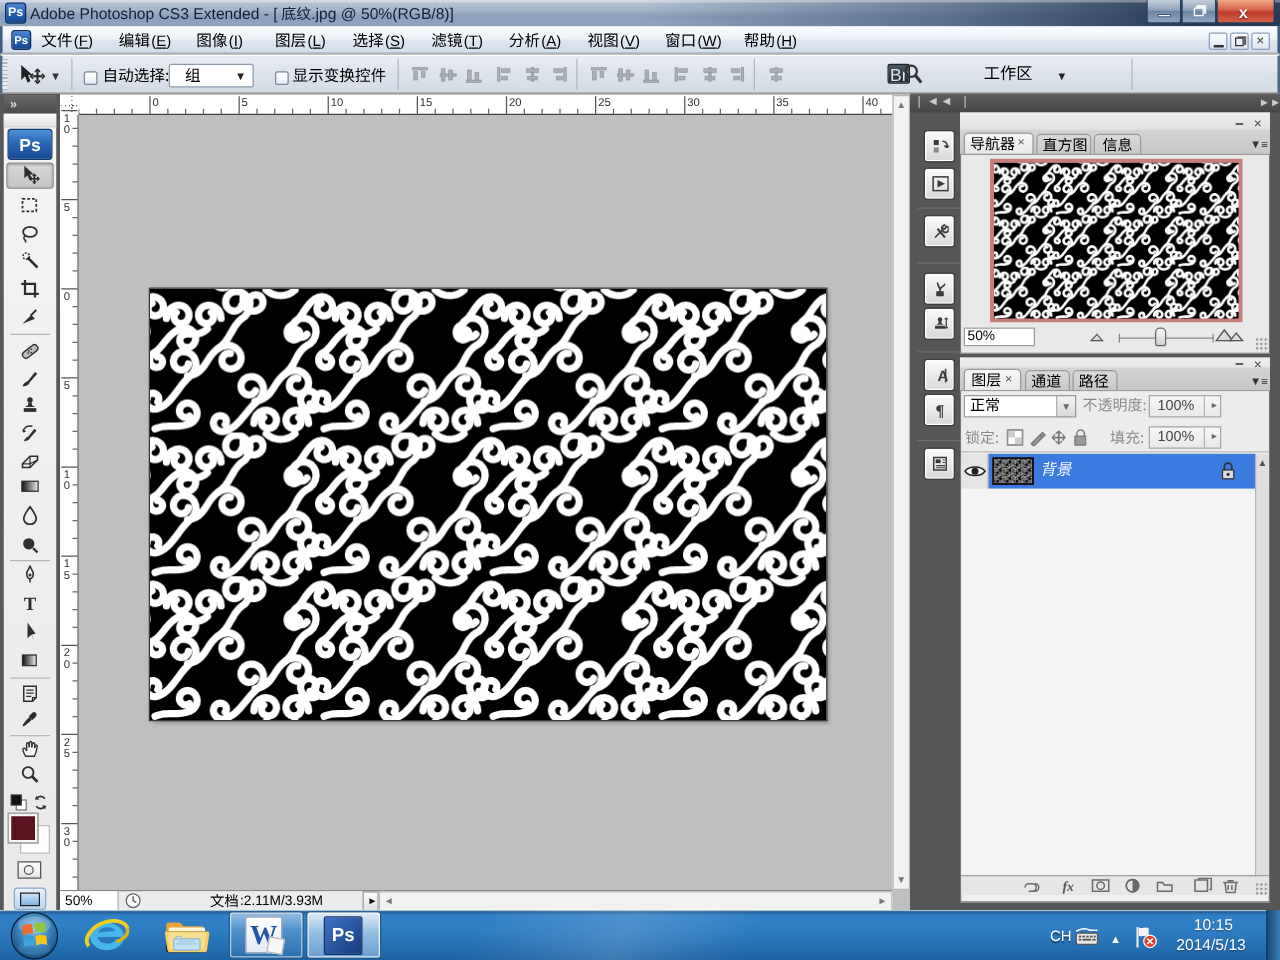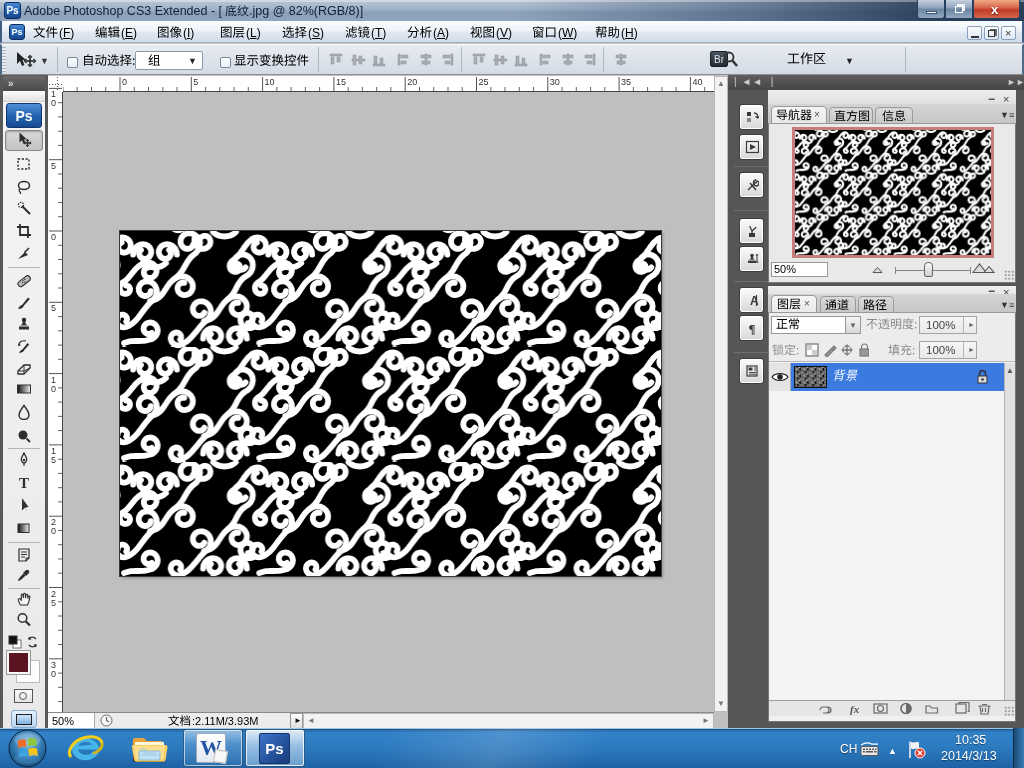--- a/index.html
+++ b/index.html
@@ -58,21 +58,21 @@
 <div class="ab" style="left:4px;top:2px;width:17px;height:17px;border-radius:3px;background:linear-gradient(180deg,#4888d4 0%,#2767b6 45%,#17478e 100%);border:1px solid #0d2c5e;color:#fff;font-size:10px;font-weight:bold;text-align:center;line-height:15px">Ps</div>
 <div class="txt" style="left:24px;top:4px;font-size:12.5px;color:#10203a">Adobe Photoshop CS3 Extended - [</div>
 <div style="position:absolute;left:225px;top:5px;width:24px;height:14px">
     <svg width="24" height="13" viewBox="0 0 24 13">
       <g fill="#10203a">
         <path transform="translate(0.0,10.3) scale(0.012000,-0.012000)" d="M513 158C551 87 593 -6 611 -62L672 -34C652 20 607 111 570 180ZM287 -69C304 -55 333 -43 527 24C524 39 522 68 523 87L372 40V285H623C667 77 751 -70 857 -70C920 -70 947 -30 958 110C940 116 914 130 898 145C895 45 885 2 862 2C801 2 735 115 697 285H921V352H684C675 408 669 468 666 531C745 540 820 551 881 564L823 622C702 595 485 577 302 570V50C302 12 277 0 260 -6C270 -21 282 -51 287 -69ZM611 352H372V510C444 513 519 518 593 524C596 464 602 407 611 352ZM477 821C493 797 509 767 521 739H121V450C121 305 114 101 31 -42C49 -50 81 -71 94 -84C181 68 194 295 194 450V671H952V739H604C591 772 569 812 547 843Z"></path>
         <path transform="translate(12.0,10.3) scale(0.012000,-0.012000)" d="M45 57 60 -14C151 12 272 46 387 79L377 141C254 109 129 76 45 57ZM60 423C75 430 98 436 223 453C178 385 135 330 116 310C87 274 64 251 43 247C51 229 62 196 65 181C86 193 119 203 370 253C369 269 369 298 371 317L171 281C245 366 317 470 378 574L317 610C301 578 283 547 264 516L133 502C194 589 253 700 297 807L226 839C187 719 115 589 92 555C71 521 54 498 36 494C45 474 57 438 60 423ZM789 573C766 427 729 311 667 220C602 316 560 435 533 573ZM568 816C608 763 651 691 671 645H381V573H461C494 407 543 269 619 160C548 82 452 26 324 -13C340 -29 365 -60 373 -76C496 -32 591 26 665 103C732 26 818 -31 927 -70C938 -50 959 -21 976 -6C866 28 780 84 713 160C790 264 837 398 865 573H958V645H679L738 670C718 717 672 788 631 841Z"></path>
       </g>
     </svg>
   </div>
-<div class="txt" style="left:249px;top:4px;font-size:12.5px;color:#10203a">.jpg @ 82%(RGB/8)]</div>
+<div class="txt" style="left:249px;top:4px;font-size:12.5px;color:#10203a">.jpg @ 50%(RGB/8)]</div>
 <div class="ab" style="left:917px;top:0;width:104px;height:19px">
 <div class="ab" style="left:0;top:0;width:28px;height:19px;border:1px solid #24405e;border-top:none;border-radius:0 0 3px 3px;background:linear-gradient(180deg,#c3cfdd 0%,#8fa3ba 45%,#6c85a2 50%,#90a6bd 100%)">
  <div class="ab" style="left:8px;top:11px;width:11px;height:3px;background:#fff;border:1px solid #3a5374"></div>
     </div>
 <div class="ab" style="left:28px;top:0;width:28px;height:19px;border:1px solid #24405e;border-top:none;background:linear-gradient(180deg,#c3cfdd 0%,#8fa3ba 45%,#6c85a2 50%,#90a6bd 100%)">
  <div class="ab" style="left:9px;top:6px;width:8px;height:7px;border:1px solid #fff;background:transparent;box-shadow:2px -2px 0 -0px #f0f4f8"></div>
     </div>
 <div class="ab" style="left:56px;top:0;width:47px;height:19px;border:1px solid #24405e;border-top:none;border-radius:0 0 3px 3px;background:linear-gradient(180deg,#f0a884 0%,#d96a50 40%,#c03b28 55%,#d4654a 100%)">
  <div class="ab" style="left:17px;top:2px;color:#fff;font-size:13px;font-weight:bold;text-shadow:0 1px 2px #5a1006">x</div>
     </div>
@@ -310,21 +310,21 @@
     </g>
   </svg>
 <div class="ab" style="left:603px;top:47px;width:1px;height:25px;background:#b0b8c2"></div>
 <svg class="ab" style="left:613px;top:53px" width="15" height="14" viewBox="0 0 15 14">
     <g fill="#a9aeb4" stroke="#8f959c" stroke-width="0.5">
       <rect x="7" y="1" width="2" height="11"></rect>
       <rect x="3" y="2" width="10" height="3"></rect>
       <rect x="4" y="8" width="8" height="3"></rect>
     </g>
   </svg>
-<div class="ab" style="left:710px;top:51px;width:18px;height:16px;background:linear-gradient(180deg,#4a5662,#222a33);border:1px solid #1a2026;border-radius:2px;color:#dde4ea;font-size:10px;text-align:center;line-height:16px">Br</div>
+<div class="ab" style="left:710px;top:51px;width:18px;height:16px;background:linear-gradient(180deg,#4a5662,#222a33);border:1px solid #1a2026;border-radius:2px;color:#dde4ea;font-size:14px;text-align:center;line-height:16px">Br</div>
 <svg class="ab" style="left:722px;top:50px" width="16" height="18" viewBox="0 0 16 18">
     <circle cx="7" cy="7" r="4.5" fill="none" stroke="#333" stroke-width="1.8"></circle>
     <path d="M10 10 L15 16" stroke="#333" stroke-width="2.5"></path>
   </svg>
 <div style="position:absolute;left:787px;top:52px;width:39px;height:15px">
     <svg width="39" height="14" viewBox="0 0 39 14">
       <g fill="#000">
         <path transform="translate(0.0,11.2) scale(0.013000,-0.013000)" d="M52 72V-3H951V72H539V650H900V727H104V650H456V72Z"></path>
         <path transform="translate(13.0,11.2) scale(0.013000,-0.013000)" d="M526 828C476 681 395 536 305 442C322 430 351 404 363 391C414 447 463 520 506 601H575V-79H651V164H952V235H651V387H939V456H651V601H962V673H542C563 717 582 763 598 809ZM285 836C229 684 135 534 36 437C50 420 72 379 80 362C114 397 147 437 179 481V-78H254V599C293 667 329 741 357 814Z"></path>
         <path transform="translate(26.0,11.2) scale(0.013000,-0.013000)" d="M927 786H97V-50H952V22H171V713H927ZM259 585C337 521 424 445 505 369C420 283 324 207 226 149C244 136 273 107 286 92C380 154 472 231 558 319C645 236 722 155 772 92L833 147C779 210 698 291 609 374C681 455 747 544 802 637L731 665C683 580 623 498 555 422C474 496 389 568 313 629Z"></path>
@@ -952,14 +952,14 @@
       <rect x="15" y="9" width="2.5" height="1.5"></rect>
     </g>
 </svg>
 <div class="txt" style="left:888px;top:746px;font-size:9px;color:#fff">▲</div>
 <svg class="ab" style="left:907px;top:740px" width="19" height="19" viewBox="0 0 19 19">
 <path d="M3 1.5 V18" stroke="#f0f0f0" stroke-width="1.6"></path>
 <path d="M4 2 C7 3.5 9 1 12 2.5 L12 9 C9 7.5 7 10 4 8.5 Z" fill="#f5f5f5"></path>
 <circle cx="13" cy="13" r="5" fill="#e03c2d" stroke="#fff" stroke-width="1"></circle>
 <path d="M10.8 10.8 L15.2 15.2 M15.2 10.8 L10.8 15.2" stroke="#fff" stroke-width="1.4"></path>
 </svg>
-<div class="txt" style="left:955px;top:733px;font-size:12.5px;color:#fff;text-shadow:0 1px 1px rgba(0,0,0,0.4)">10:35</div>
-<div class="txt" style="left:941px;top:749px;font-size:12.5px;color:#fff;text-shadow:0 1px 1px rgba(0,0,0,0.4)">2014/3/13</div>
+<div class="txt" style="left:955px;top:733px;font-size:12.5px;color:#fff;text-shadow:0 1px 1px rgba(0,0,0,0.4)">10:15</div>
+<div class="txt" style="left:941px;top:749px;font-size:12.5px;color:#fff;text-shadow:0 1px 1px rgba(0,0,0,0.4)">2014/5/13</div>
 <div class="ab" style="left:1013px;top:728px;width:11px;height:40px;background:linear-gradient(90deg,#1a4a74,#3a7cb4);border-left:1px solid #0e2c48"></div>
 </body></html>

